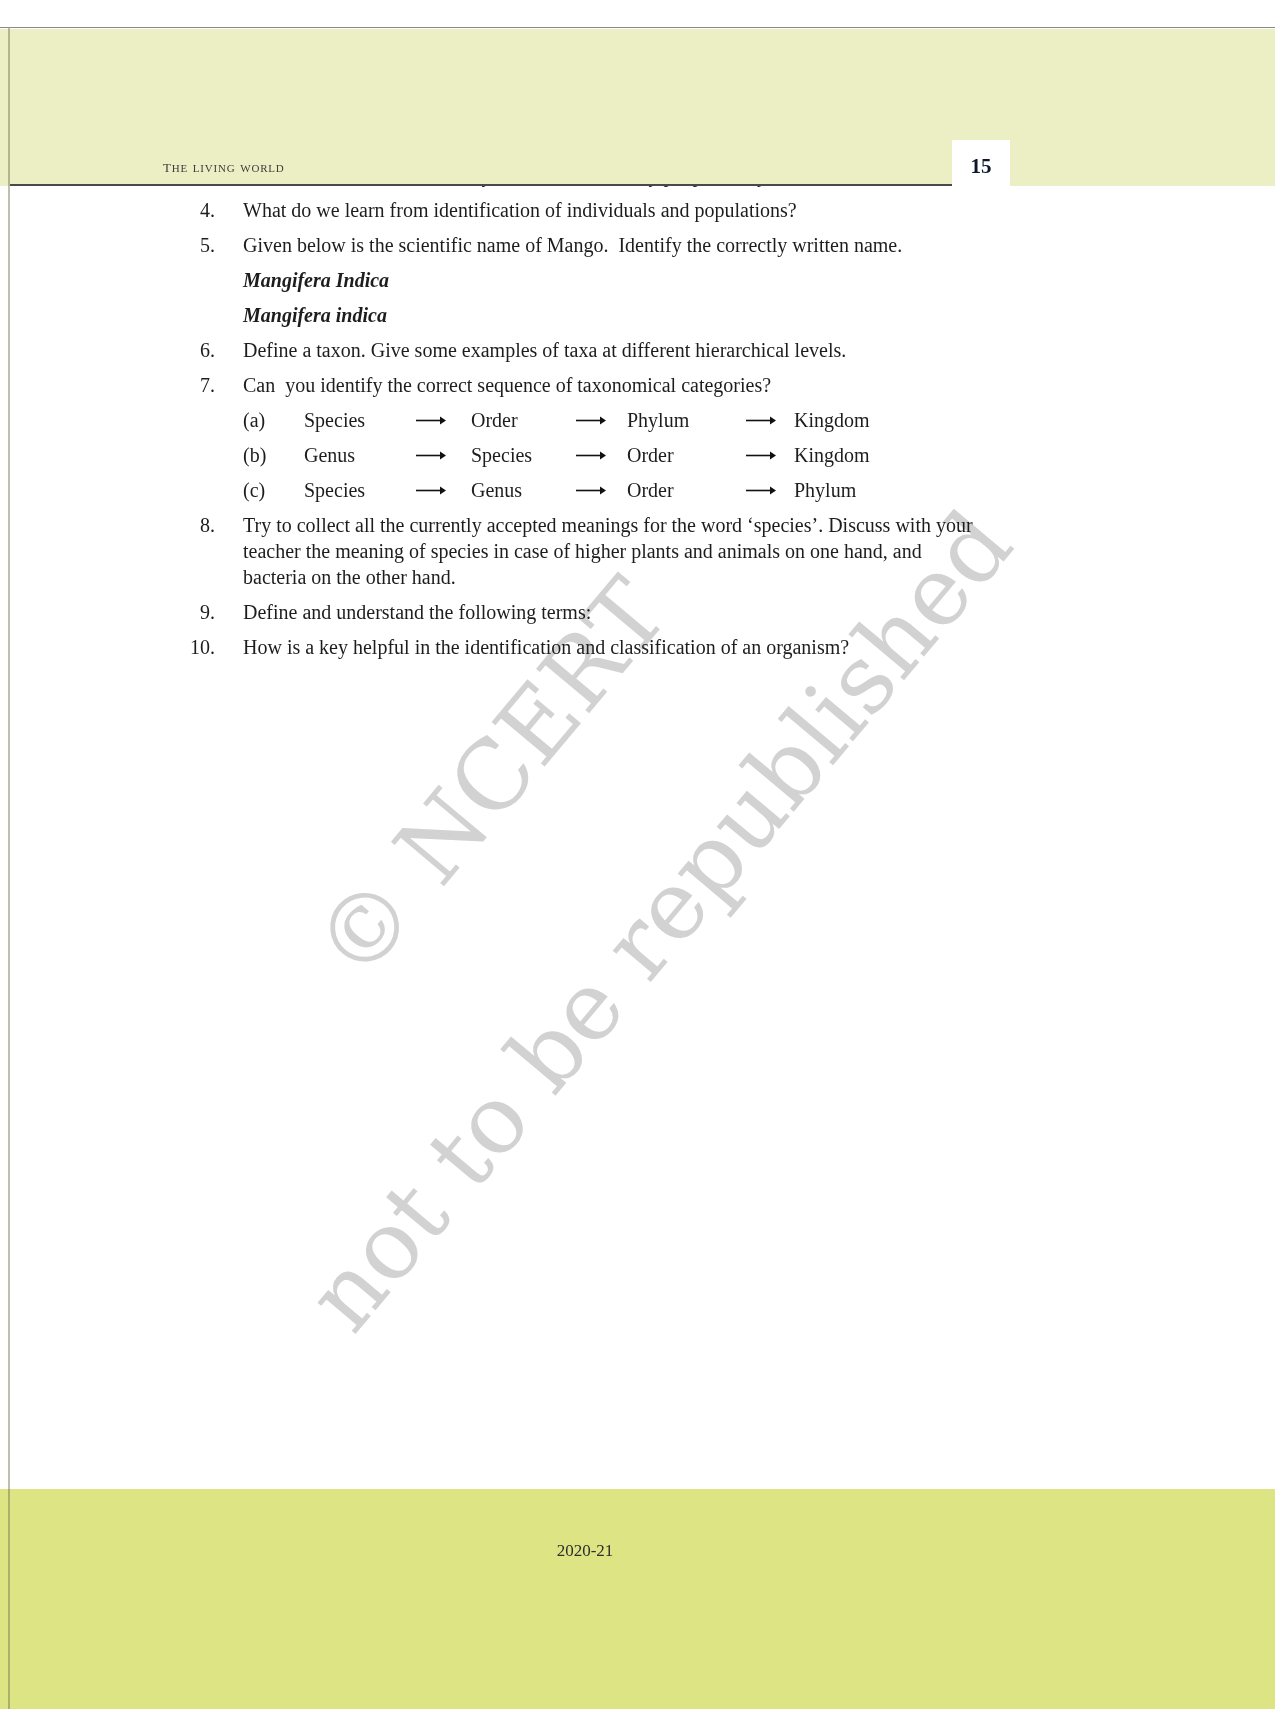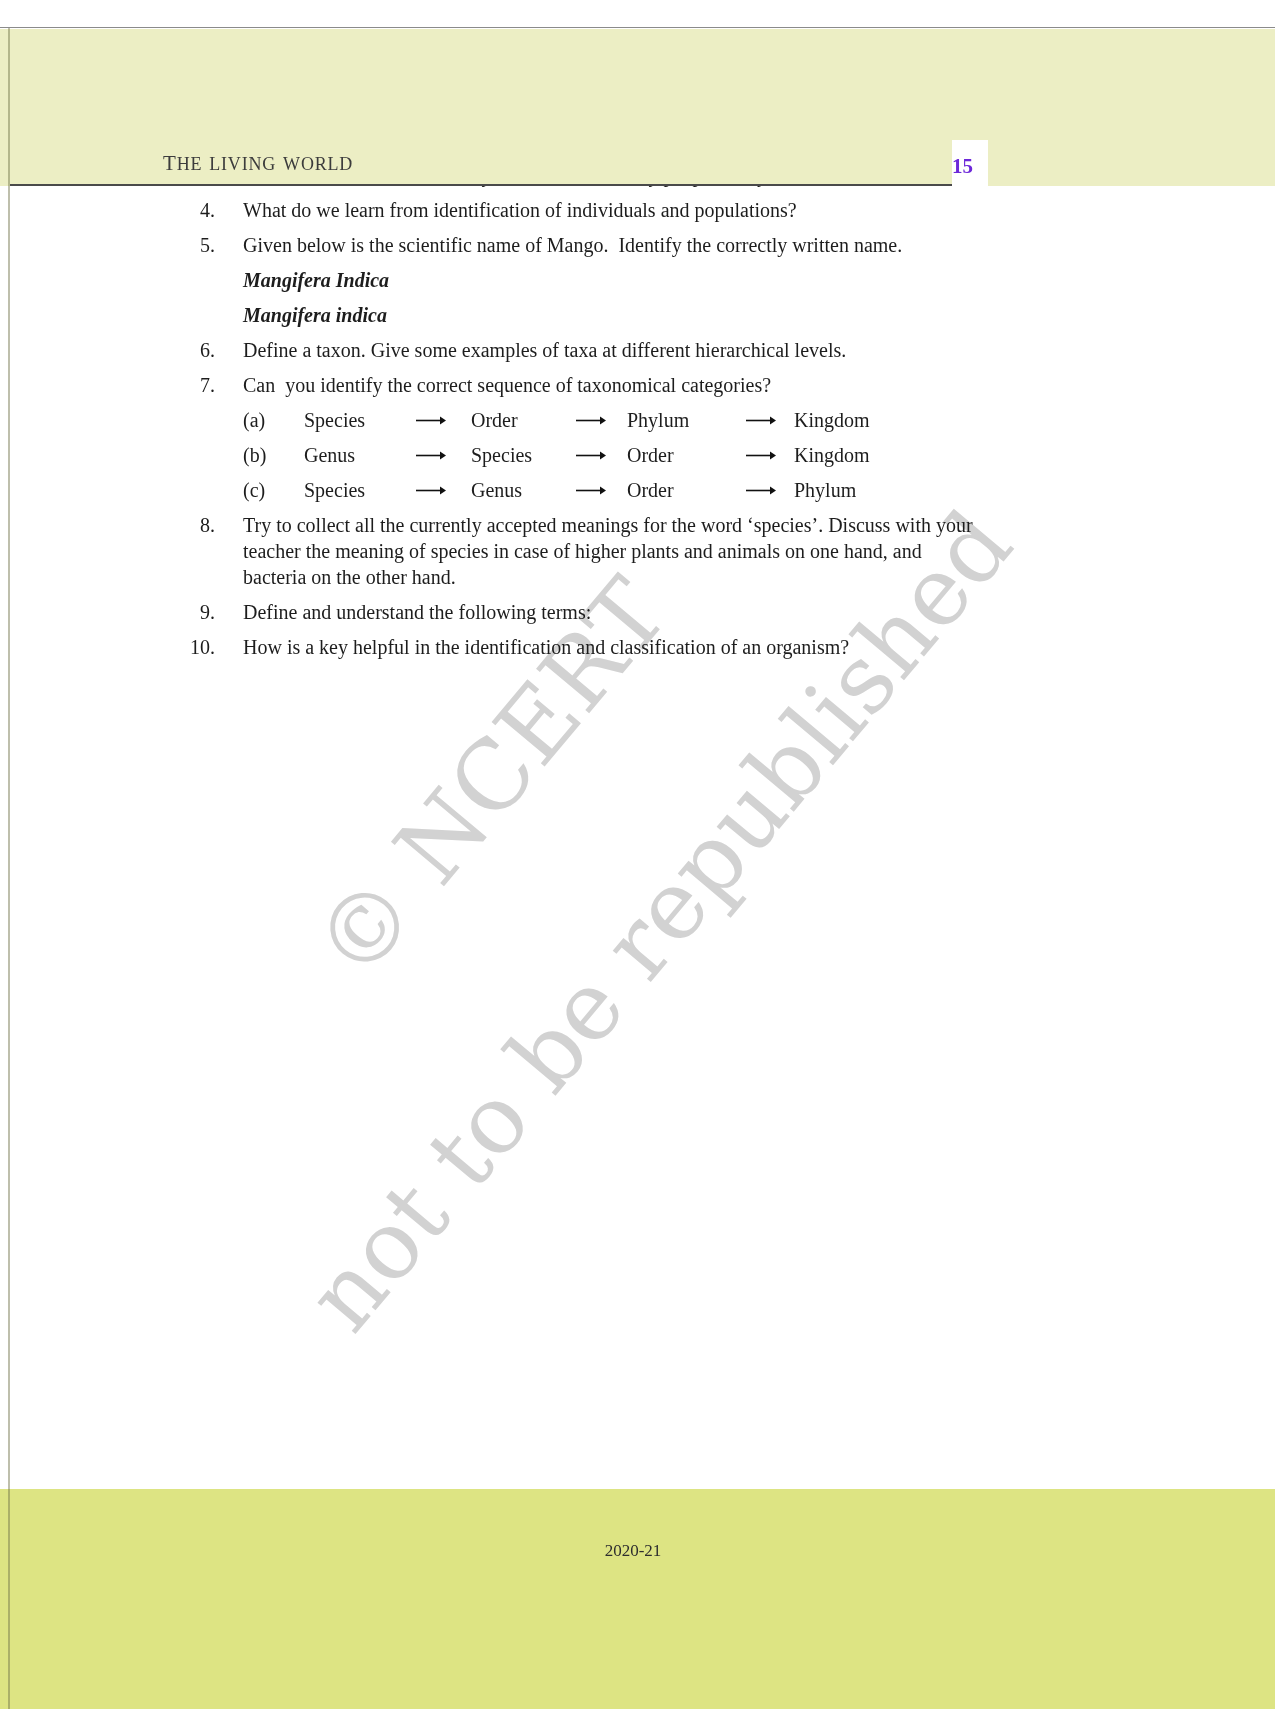--- a/index.html
+++ b/index.html
@@ -40,48 +40,49 @@
     position:absolute;
     top:29px;left:0;right:0;
     height:157px;
     background:var(--header-band);
     z-index:3;
   }
   .chapter-title{
     position:absolute;
     left:163px;
     bottom:9px;
-    font-size:25px;
+    font-size:16px;
     color:#3c3c3c;
     letter-spacing:0.8px;
     text-transform:lowercase;
     font-variant:small-caps;
   }
   .chapter-title::first-letter{font-size:1.18em;}
   .header-rule{
     position:absolute;
     left:10px;
     bottom:0;
     width:942px;
     height:2px;
     background:#4a4a4a;
   }
   .page-num-box{
     position:absolute;
     left:952px;
     top:140px;
-    width:36px;
+    width:58px;
     height:53px;
     background:#ffffff;
     display:flex;
     align-items:center;
+    justify-content:center;
     z-index:4;
     font-size:21px;
     font-weight:bold;
-    color:#6d28d9;
+    color:#0f172a;
   }
   .watermark{
     position:absolute;
     left:60px;
     top:340px;
     width:1030px;
     height:1020px;
     display:flex;
     flex-direction:column;
     align-items:center;
@@ -131,21 +132,20 @@
     align-items:center;
     margin-top:9px;
   }
   .sa{display:flex;align-items:center;}
   .footer-band{
     position:absolute;
     top:1489px;left:0;right:0;
     height:220px;
     background:var(--footer-band);
     z-index:3;
-    padding-left:48px;
   }
   .footer-year{
     margin-top:52px;
     width:1170px;
     text-align:center;
     font-size:17px;
     color:#2e2e2e;
   }
 </style>
 </head>

